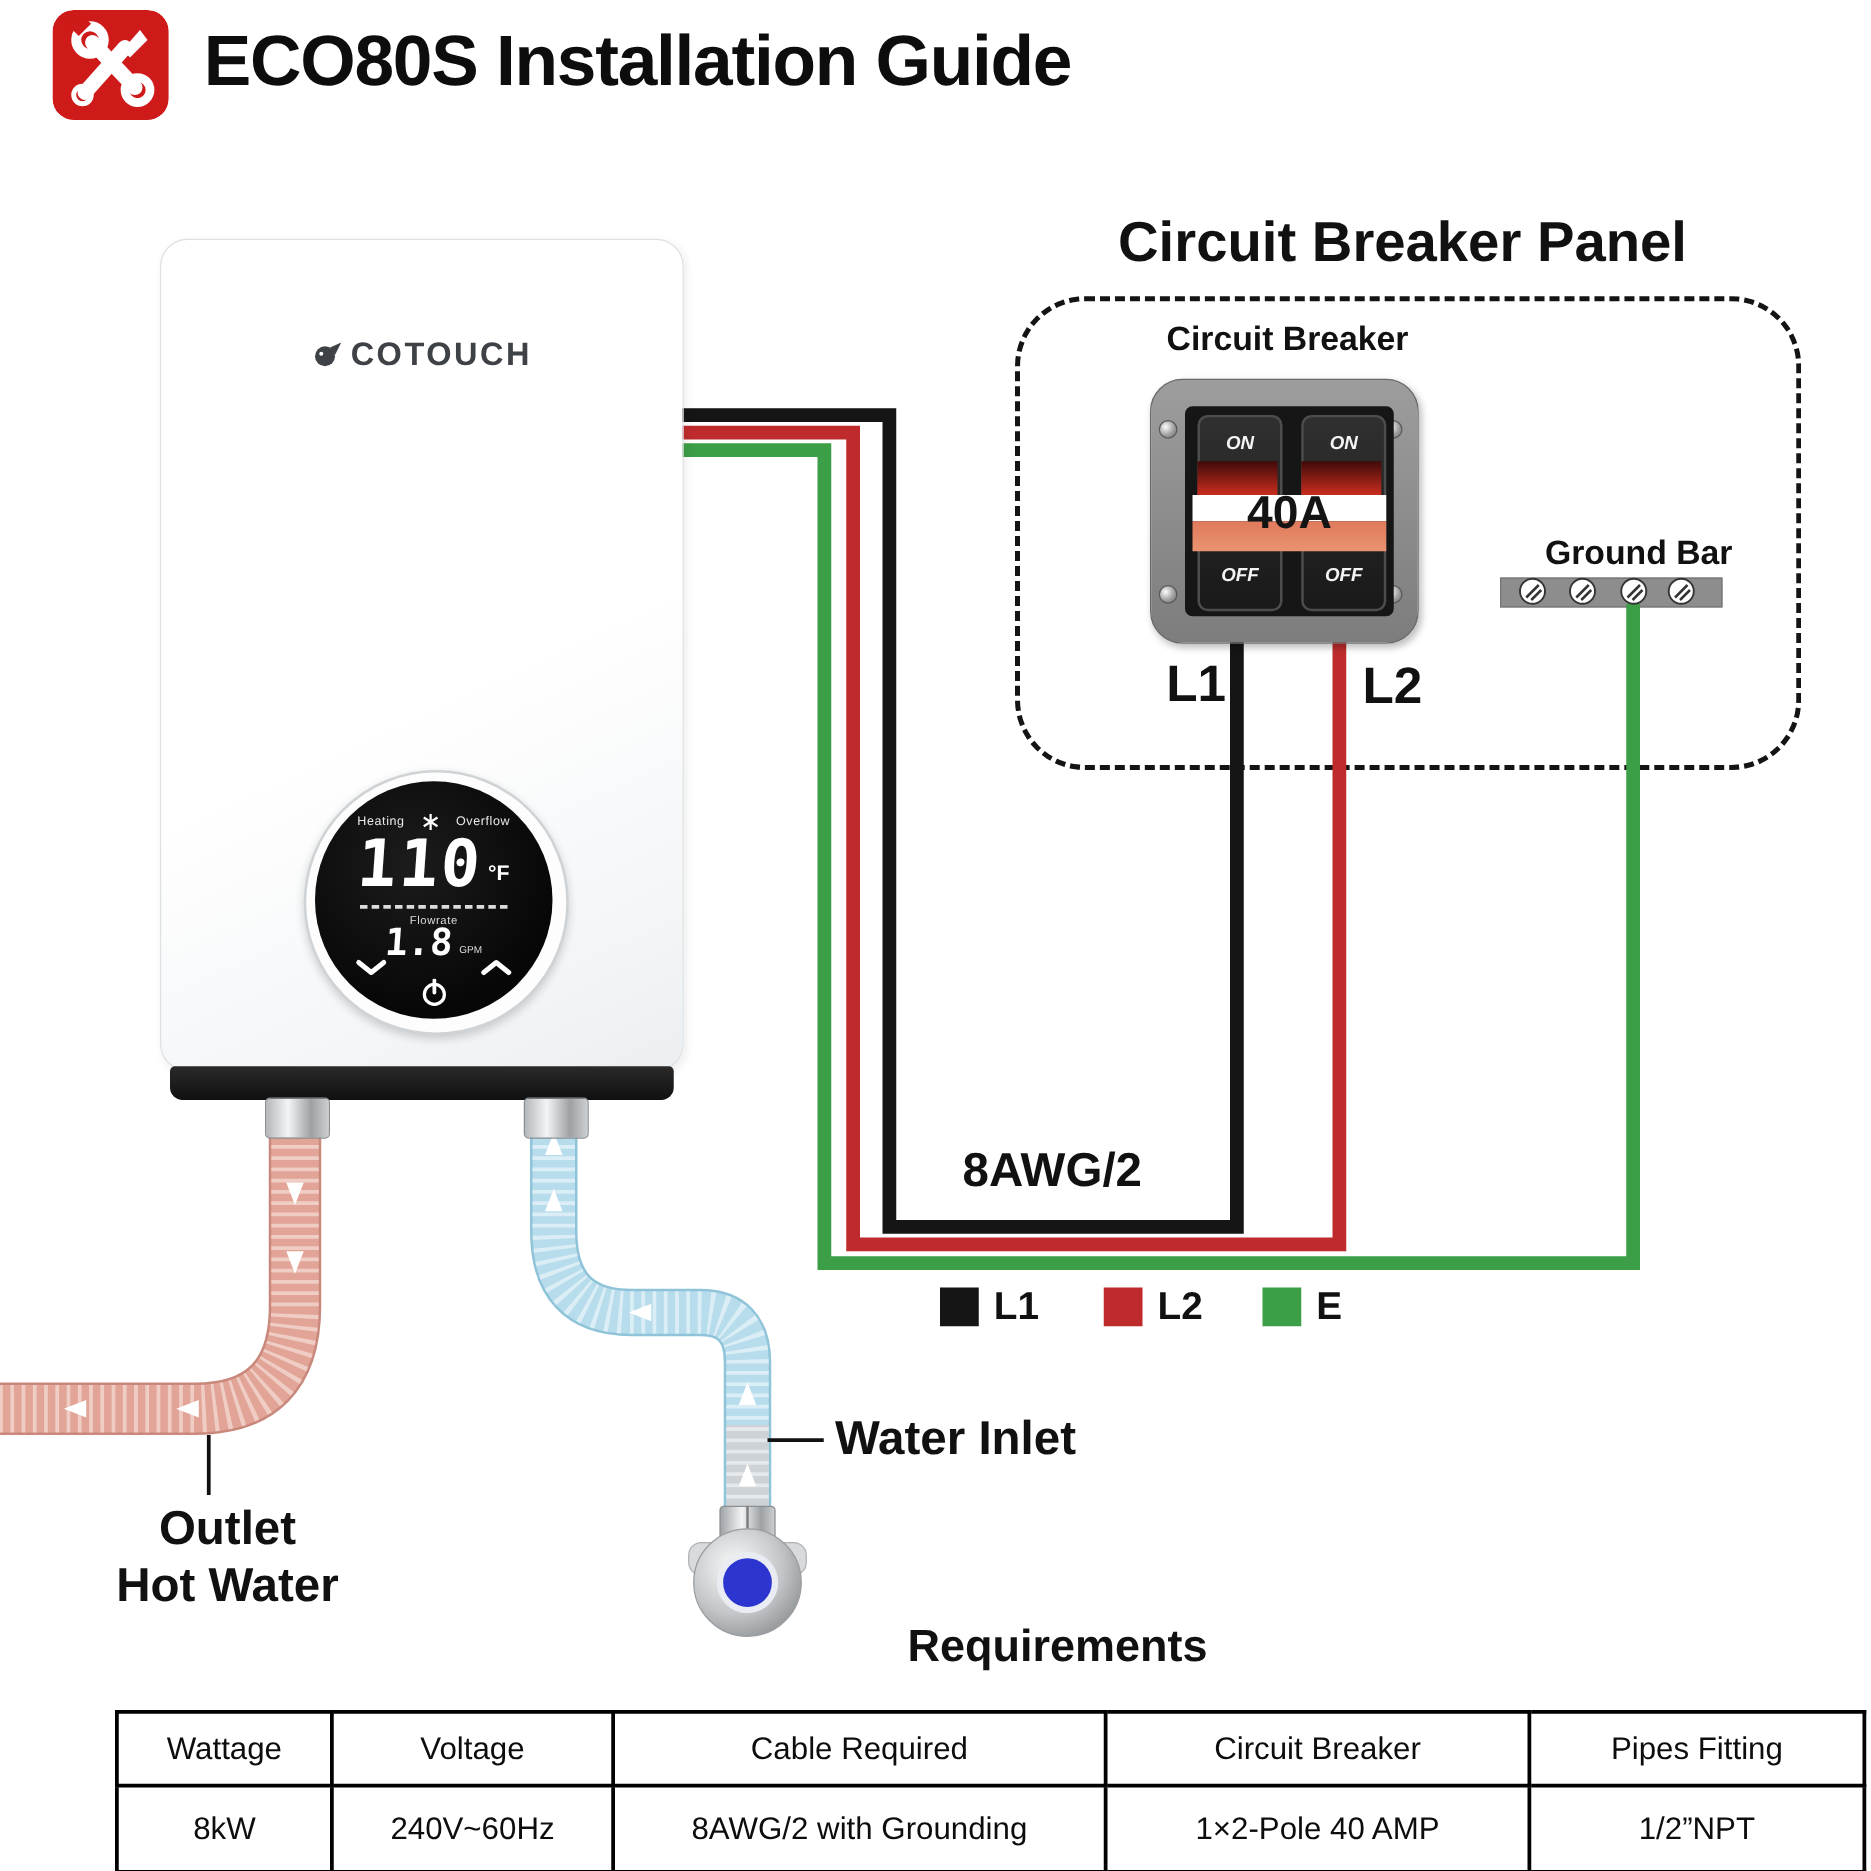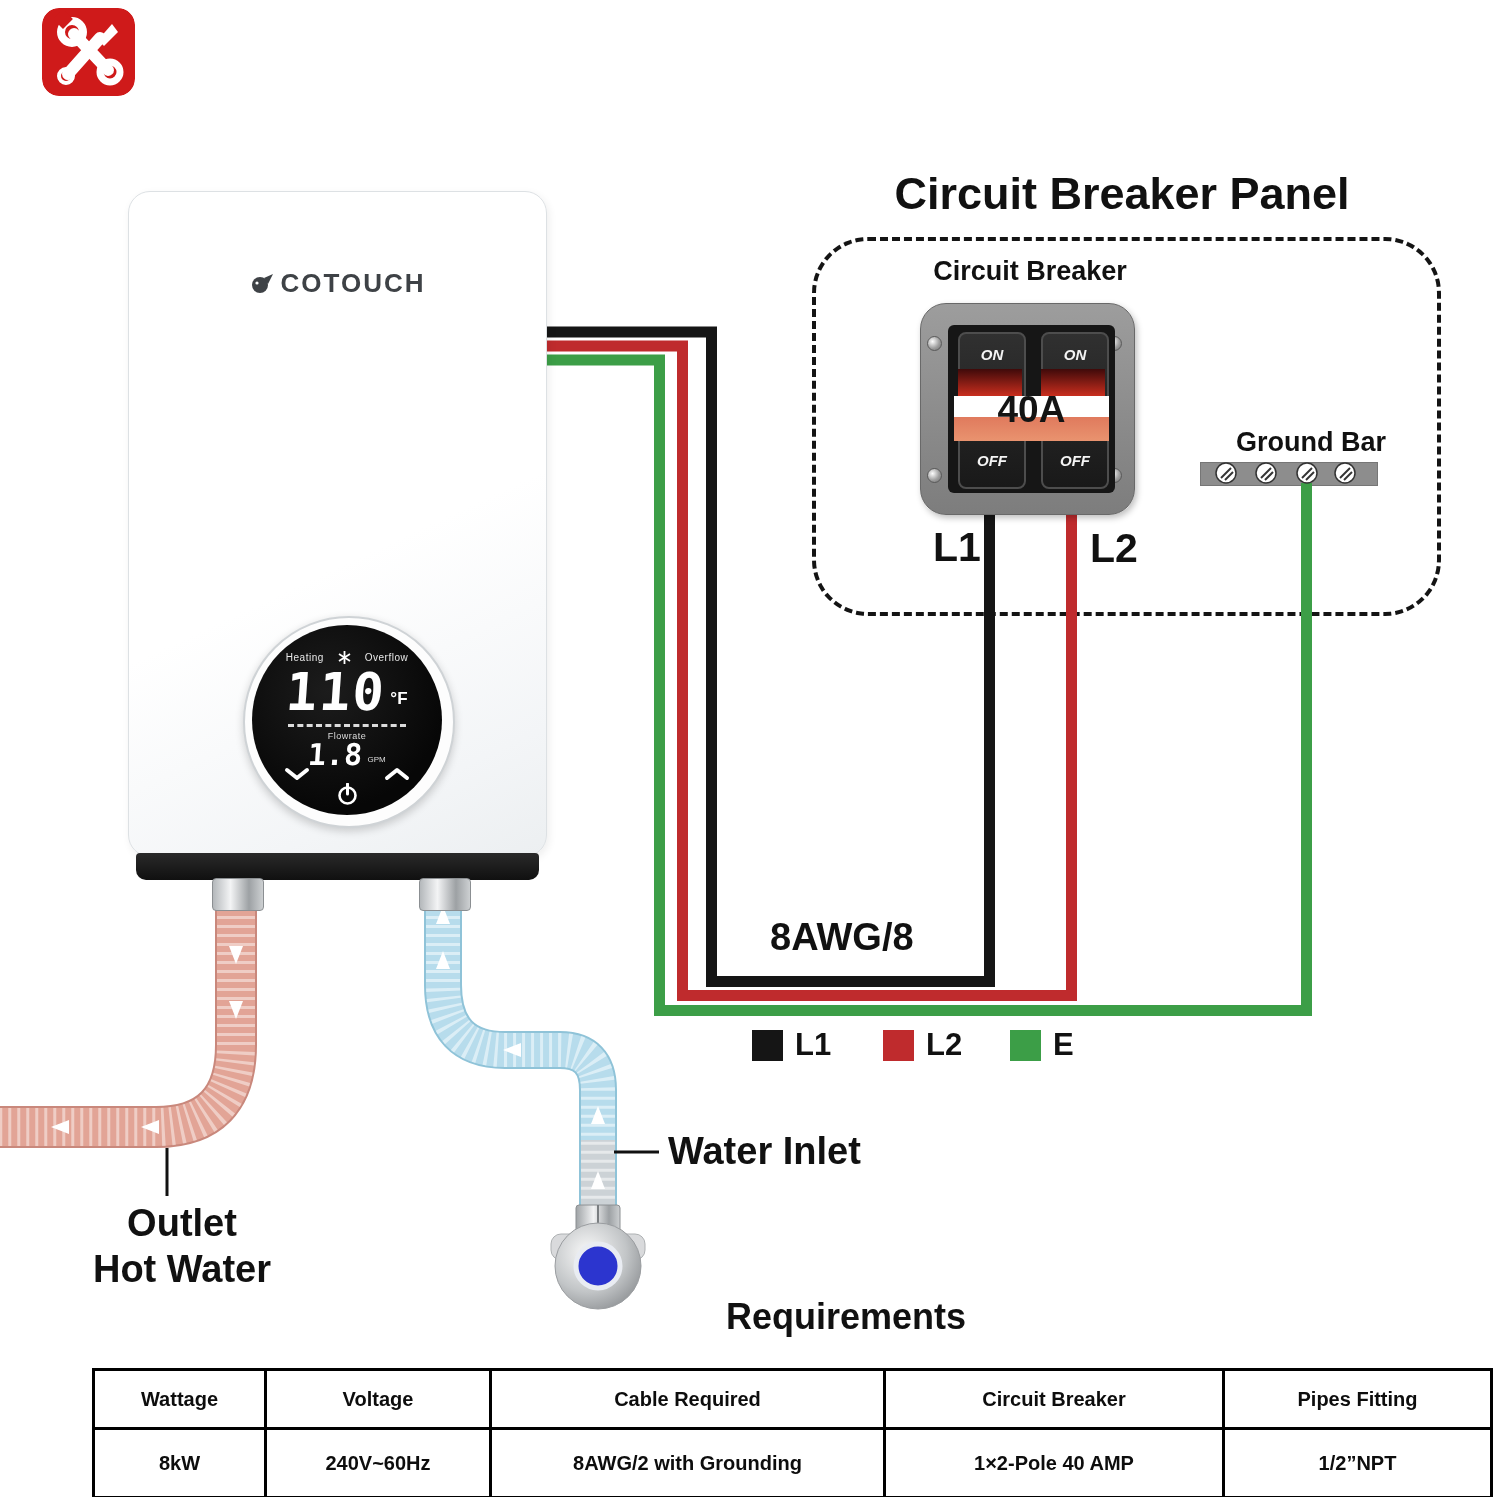--- a/index.html
+++ b/index.html
@@ -58,40 +58,41 @@
   .legend-item{top:1027px;display:flex;align-items:center;gap:12px;z-index:4;}
   .legend-swatch{width:31px;height:31px;}
   .legend-text{font-size:31px;font-weight:bold;}
   
   .hot-label{left:62px;top:1200px;width:240px;text-align:center;font-size:38px;font-weight:bold;line-height:46px;z-index:4;}
   .inlet-label{left:668px;top:1130px;font-size:38px;font-weight:bold;z-index:4;text-align:center;}
   .req-title{left:566px;top:1296px;width:400px;text-align:right;font-size:36px;font-weight:bold;z-index:4;}
   
   .req-table{left:92px;top:1368px;z-index:4;}
   table{border-collapse:collapse;table-layout:fixed;width:1398px;}
-  td{border:3px solid #000;text-align:center;font-size:20px;color:#0d0d0d;font-weight:bold;}
+  td{border:3px solid #000;text-align:center;font-size:25px;color:#0d0d0d;}
   tr.hrow td{height:54px;}
   tr.vrow td{height:64px;}
   svg.overlay{position:absolute;left:0;top:0;z-index:2;}
 </style>
 </head>
 <body>
 
 <div class="canvas">
 
   <svg class="abs hdr-icon" viewBox="0 0 93 88">
     <rect x="0" y="0" width="93" height="88" rx="17" fill="#cf1a1a"></rect>
     <path d="M26 66 L58 30" stroke="#fff" stroke-width="12" stroke-linecap="round" fill="none"></path>
     <path d="M56 32 L70 16 L76 24 L62 38 Z" fill="#fff"></path>
     <circle cx="24" cy="68" r="7" fill="none" stroke="#fff" stroke-width="4"></circle>
     <path d="M32 26 L66 62" stroke="#fff" stroke-width="12" stroke-linecap="round" fill="none"></path>
     <circle cx="30" cy="24" r="11" fill="none" stroke="#fff" stroke-width="8"></circle>
     <rect x="14" y="4" width="14" height="14" transform="rotate(45 21 11)" fill="#cf1a1a"></rect>
     <circle cx="68" cy="64" r="10" fill="none" stroke="#fff" stroke-width="7"></circle>
   </svg>
+  <div class="abs hdr-title">ECO80S Installation Guide</div>
 
   <div class="abs panel-dash"></div>
   <div class="abs gb-bar"></div>
 
   <svg class="overlay" width="1497" height="1497" viewBox="0 0 1497 1497">
     <defs>
       <linearGradient id="silvV" x1="0" y1="0" x2="1" y2="0">
         <stop offset="0" stop-color="#9fa3a6"></stop>
           <stop offset=".4" stop-color="#f2f3f4"></stop>
         <stop offset=".75" stop-color="#9da1a4"></stop>
@@ -244,21 +245,21 @@
       <div class="abs band-white"></div>
       <div class="abs band-salmon"></div>
       <div class="abs amp">40A</div>
     </div>
   </div>
 
   <div class="abs l-label" style="left:933px;top:524px;">L1</div>
   <div class="abs l-label" style="left:1090px;top:525px;">L2</div>
   <div class="abs gb-title">Ground Bar</div>
 
-  <div class="abs awg">8AWG/8</div>
+  <div class="abs awg">8AWG/2</div>
   <div class="abs legend-item" style="left:752px;">
     <div class="legend-swatch" style="background-color: rgb(21, 21, 21);"></div>
     <div class="legend-text">L1</div>
   </div>
   <div class="abs legend-item" style="left:883px;">
     <div class="legend-swatch" style="background-color: rgb(191, 43, 45);"></div>
     <div class="legend-text">L2</div>
   </div>
   <div class="abs legend-item" style="left:1010px;">
     <div class="legend-swatch" style="background-color: rgb(60, 158, 71);"></div>

